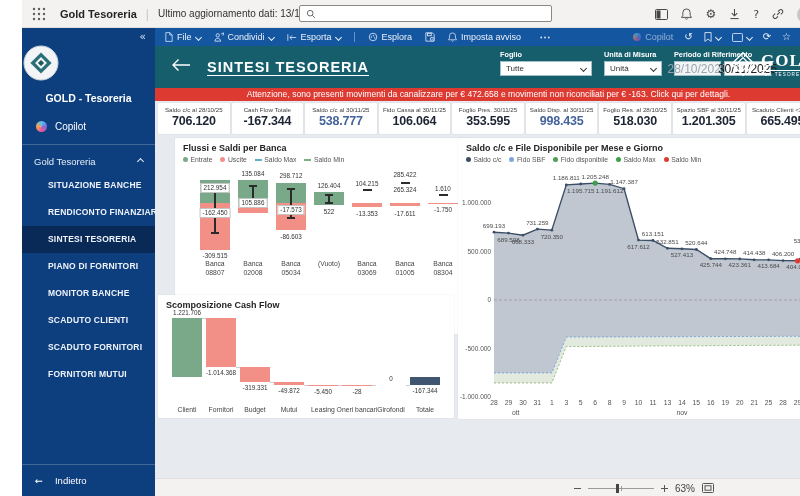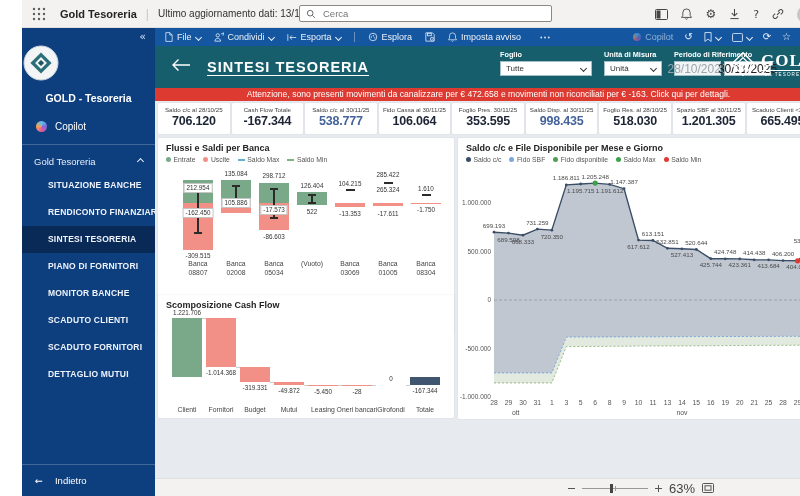--- a/index.html
+++ b/index.html
@@ -68,41 +68,41 @@
   
   .alertbar{position:absolute;left:133px;top:88px;width:667px;height:13px;background:#dd3a32;color:#fff;
             font-size:8.6px;line-height:13px;text-align:center;cursor:pointer;white-space:nowrap;overflow:hidden;}
   
   .content{position:absolute;left:133px;top:101px;width:667px;height:377px;background:#e7eaee;padding-left:20px;}
   .kpi-row{position:absolute;left:3px;top:2px;width:660px;height:31px;display:flex;gap:2px;}
   .kpi{flex:1;background:#fff;border-radius:1px;box-shadow:0 0 1px rgba(0,0,0,.25);text-align:center;overflow:hidden;}
   .kpi-l{font-size:6.2px;color:#404040;margin-top:3px;white-space:nowrap;}
   .kpi-v{font-size:12.5px;font-weight:bold;color:#1d2433;margin-top:1px;letter-spacing:-.2px;}
   .panel{position:absolute;background:#fff;border-radius:1px;box-shadow:0 0 1px rgba(0,0,0,.25);}
-  #panel-bank{left:3px;top:37px;width:296px;height:196px;}
+  #panel-bank{left:20px;top:37px;width:296px;height:196px;}
   #panel-wf{left:3px;top:194px;width:296px;height:123px;}
   #panel-saldo{left:303px;top:37px;width:359px;height:281px;}
   .ptitle{position:absolute;left:8px;top:5px;font-size:9px;font-weight:bold;color:#252423;}
   .plegend{position:absolute;left:8px;top:18px;display:flex;gap:8px;font-size:6.8px;color:#555;align-items:center;}
   .lg{display:flex;align-items:center;gap:2.5px;}
   .sw-dot{width:5px;height:5px;border-radius:50%;}
   .sw-line{width:7px;height:2px;}
   .plot{position:absolute;left:0;top:0;width:100%;height:100%;}
   .blab{position:absolute;transform:translateX(-50%);font-size:6.3px;color:#333;white-space:nowrap;line-height:8px;}
   .blab.box{background:#fff;border:1px solid #c4c4c4;padding:0 2px;}
   .bax{position:absolute;top:122px;transform:translateX(-50%);font-size:6.8px;color:#444;text-align:center;line-height:1.3;}
   .wax{position:absolute;top:99px;transform:translateX(-50%);font-size:6.8px;color:#444;text-align:center;width:42px;line-height:1.2;}
   .wlab{position:absolute;transform:translateX(-50%);font-size:6.3px;color:#333;white-space:nowrap;}
   
   .statusbar{position:absolute;left:133px;top:478px;width:667px;height:18px;background:#f3f2f1;border-top:1px solid #e1dfdd;box-sizing:border-box;}
   .zoomctl{position:absolute;right:108px;top:0;height:18px;display:flex;align-items:center;gap:7px;color:#555;}
   .sl-track{position:relative;width:66px;height:1px;background:#9a9a9a;}
   .sl-tick{position:absolute;left:33px;top:-2px;width:1px;height:5px;background:#9a9a9a;}
   .sl-thumb{position:absolute;left:28px;top:-4px;width:3px;height:9px;background:#444;}
-  .zpct{font-size:13px;color:#444;}
+  .zpct{font-size:10px;color:#444;}
   .scrolltrack{position:absolute;left:795px;top:101px;width:5px;height:377px;background:#eceff2;}
   .scrollthumb{position:absolute;left:0;top:27px;width:5px;height:42px;background:#c2c7cd;border-radius:2px;}
   svg{display:block;}
 </style>
 </head>
 <body>
 
 <div id="app">
 
   <div class="topbar">
@@ -127,21 +127,20 @@
       <span>Ultimo aggiornamento dati: 13/11/25</span>
       <span class="chev"></span>
     </span>
     <div class="searchbox">
       <span>
         <svg width="10" height="10" viewBox="0 0 12 12">
             <circle cx="5" cy="5" r="3.4" fill="none" stroke="#605e5c" stroke-width="1.1"></circle>
             <line x1="7.6" y1="7.6" x2="10.6" y2="10.6" stroke="#605e5c" stroke-width="1.1"></line>
           </svg>
       </span>
-      <input placeholder="Cerca" style="">
     </div>
     <div class="tb-icons">
       <span>
         <svg width="13" height="11" viewBox="0 0 13 11">
             <rect x="0.5" y="0.5" width="12" height="10" rx="1" fill="none" stroke="#484644"></rect>
             <rect x="1.5" y="1.5" width="4" height="8" fill="#484644"></rect>
           </svg>
       </span>
       <span>
         <svg width="11" height="12" viewBox="0 0 12 13">
@@ -194,21 +193,21 @@
       <span class="chev up"></span>
     </div>
     <div class="sb-nav">
         <div class="snav">SITUAZIONE BANCHE</div>
         <div class="snav">RENDICONTO FINANZIAR...</div>
         <div class="snav sel">SINTESI TESORERIA</div>
         <div class="snav">PIANO DI FORNITORI</div>
         <div class="snav">MONITOR BANCHE</div>
         <div class="snav">SCADUTO CLIENTI</div>
         <div class="snav">SCADUTO FORNITORI</div>
-        <div class="snav">DETTAGLIO MUTUI</div>
+        <div class="snav">FORNITORI MUTUI</div>
       </div>
     <div class="sb-foot">
       <span class="arrow-glyph">←</span>
       <span>Indietro</span>
     </div>
   </div>
 
   <div class="menubar">
     <div class="mb-left">
       <span class="mb-item">

